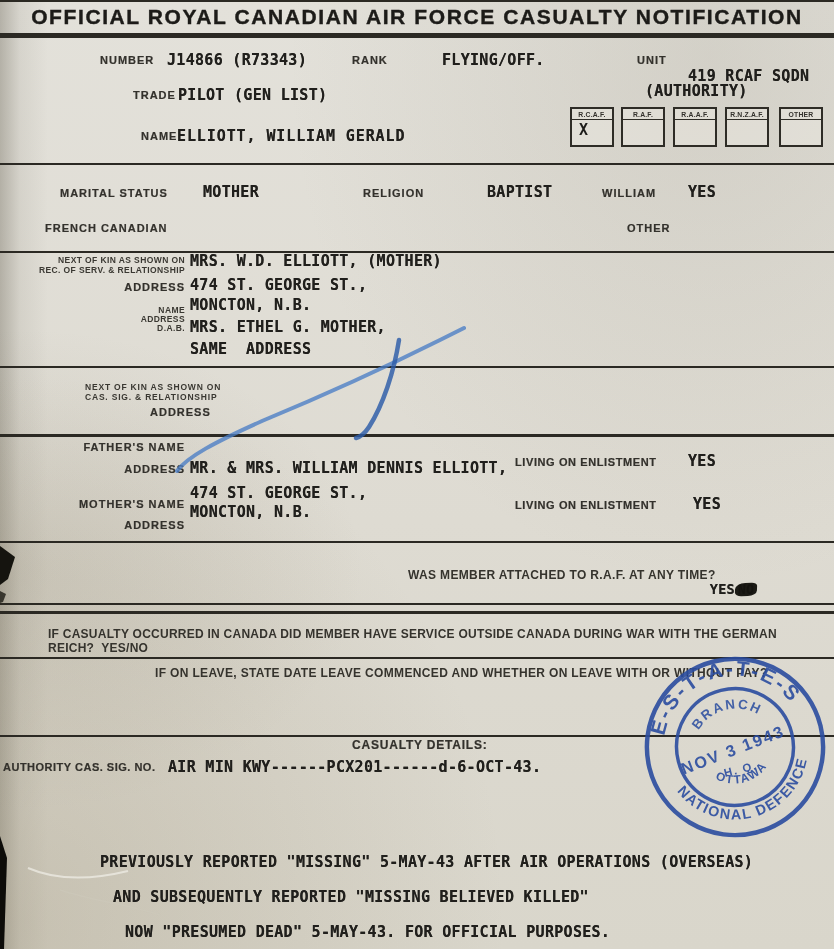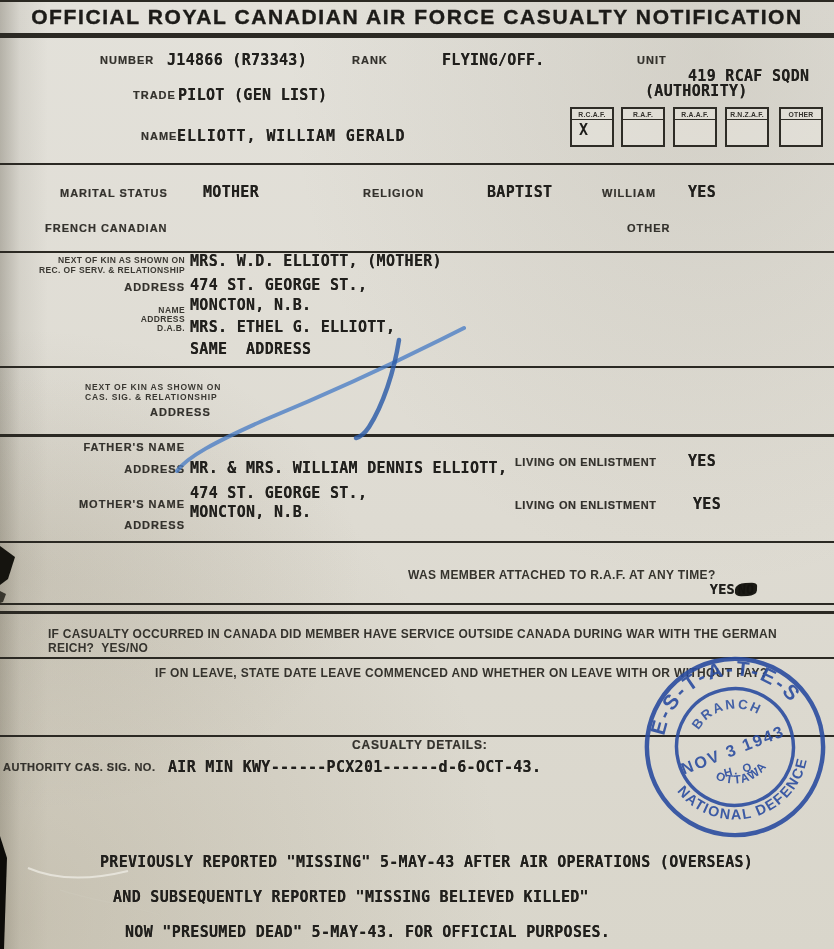--- a/index.html
+++ b/index.html
@@ -95,21 +95,21 @@
   </div>
   <div class="lbl r" style="left:18px;top:281px;width:167px;">ADDRESS</div>
   <div class="lbl-sm r" style="left:18px;top:306px;width:167px;line-height:9px;">
     <span>NAME</span><br>
     <span>ADDRESS</span><br>
     <span>D.A.B.</span>
   </div>
   <div class="typed" style="left:190px;top:252px;">MRS. W.D. ELLIOTT, (MOTHER)</div>
   <div class="typed" style="left:190px;top:276px;">474 ST. GEORGE ST.,</div>
   <div class="typed" style="left:190px;top:296px;">MONCTON, N.B.</div>
-  <div class="typed" style="left:190px;top:318px;">MRS. ETHEL G. ELLIOTT,</div>
+  <div class="typed" style="left:190px;top:318px;">MRS. ETHEL G. MOTHER,</div>
   <div class="typed" style="left:190px;top:340px;">SAME  ADDRESS</div>
 
   <div class="rule" style="top:366px;height:2px;"></div>
 
   <div class="lbl-sm" style="left:85px;top:383px;letter-spacing:.8px;">
     <span>NEXT OF KIN AS SHOWN ON</span><br>
     <span>CAS. SIG. &amp; RELATIONSHIP</span>
   </div>
   <div class="lbl" style="left:150px;top:406px;">ADDRESS</div>
 

